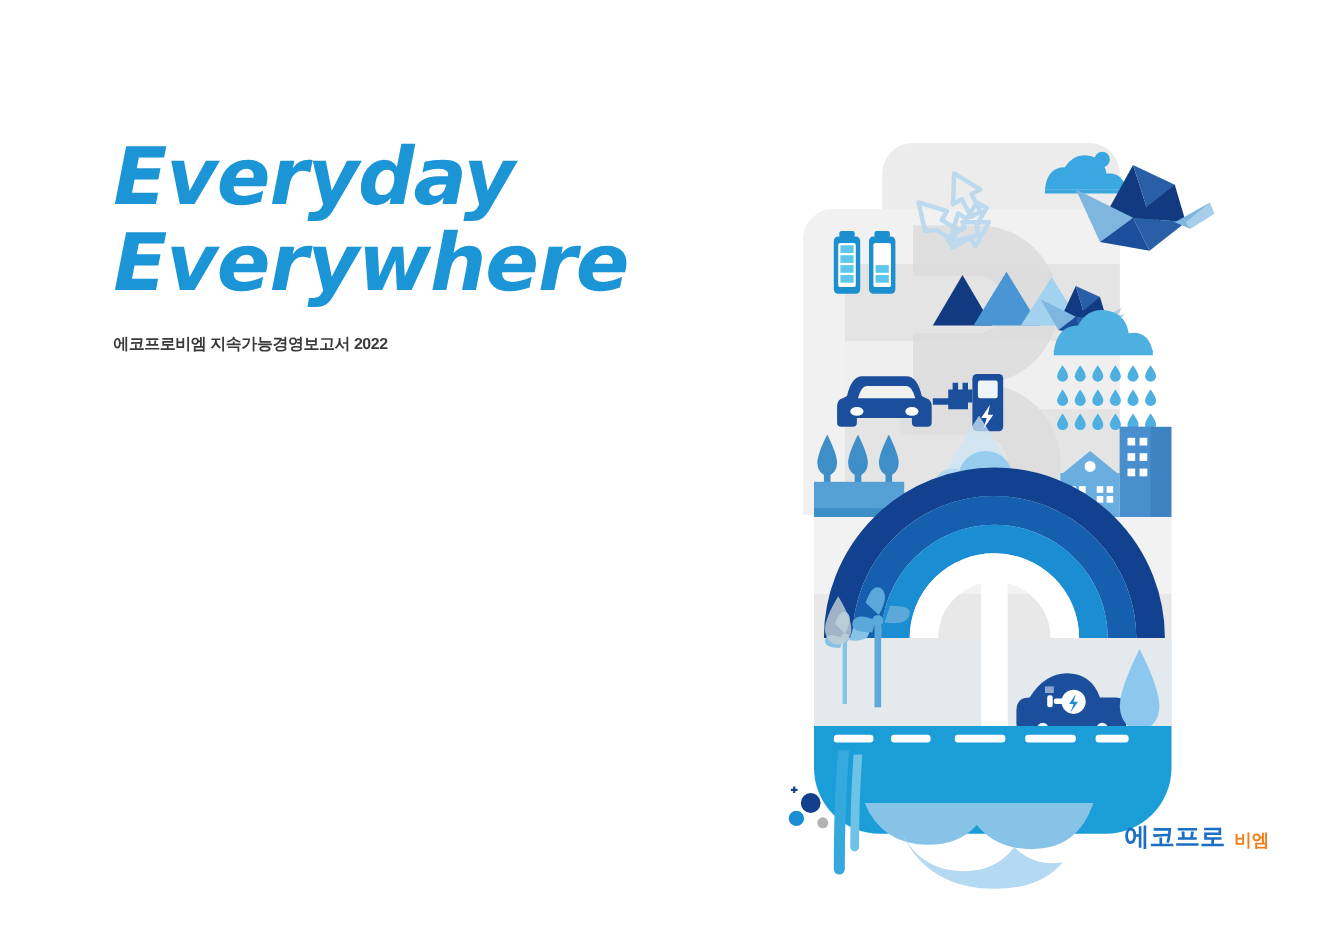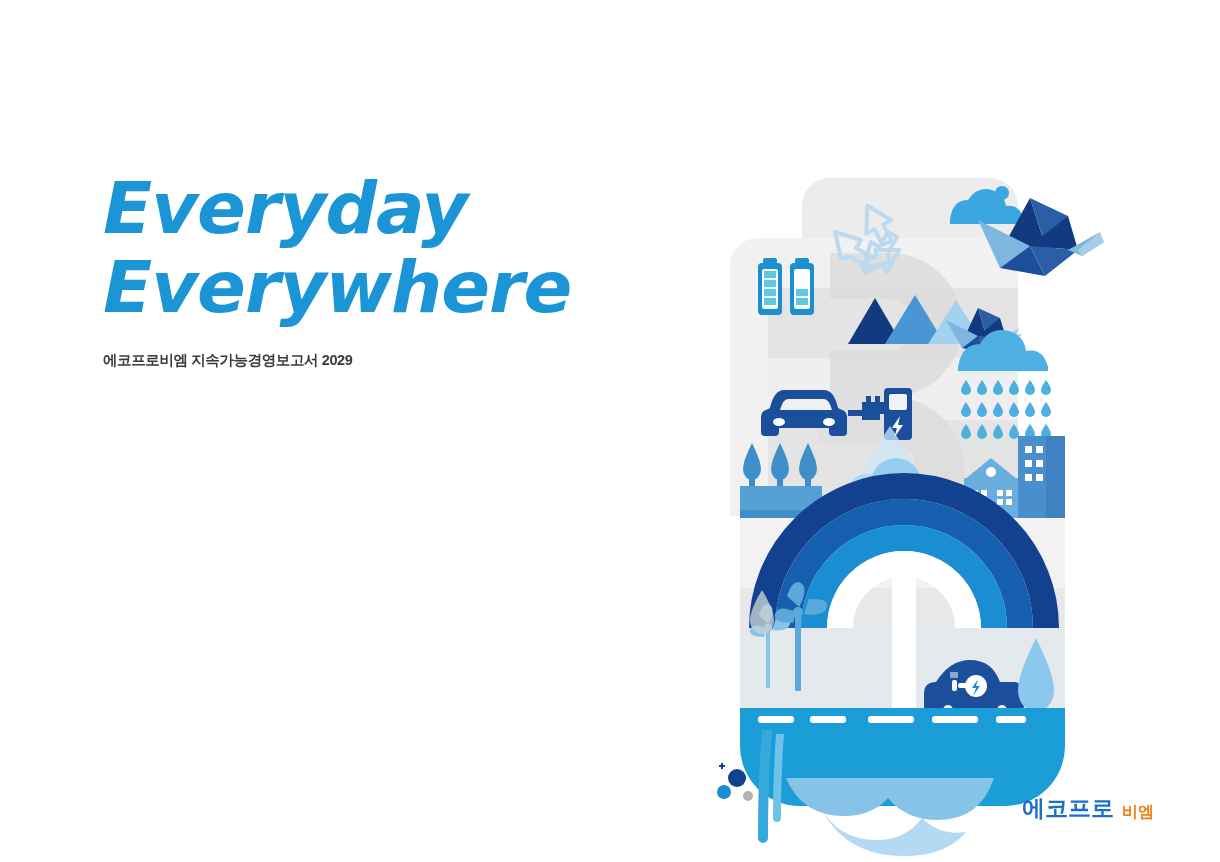--- a/index.html
+++ b/index.html
@@ -1,18 +1,18 @@
 <!DOCTYPE html>
 <html><head>
 <meta charset="utf-8">
 <style>
   html,body{margin:0;padding:0;background:#ffffff;}
   body{width:1220px;height:862px;overflow:hidden;
        font-family:"Liberation Sans","DejaVu Sans",sans-serif;}
-  .page{position:relative;width:1220px;height:678px;background:#ffffff;margin-top:48px;}
+  .page{position:relative;width:1220px;height:678px;background:#ffffff;}
 
   
   .title-block{position:absolute;left:103px;top:118px;}
   .title-line{
     font-family:"DejaVu Sans","Liberation Sans",sans-serif;
     font-size:72px;font-weight:700;font-style:italic;
     color:#1b95d6;letter-spacing:-1px;line-height:1.18;
     white-space:nowrap;
   }
   .title-line.l2{margin-top:-6px;}
@@ -32,21 +32,21 @@
 </style>
 </head>
 <body>
 
 <div class="page">
 
   <div class="title-block">
     <div class="title-line l1">Everyday</div>
     <div class="title-line l2">Everywhere</div>
   </div>
-  <div class="subtitle">에코프로비엠 지속가능경영보고서 2029</div>
+  <div class="subtitle">에코프로비엠 지속가능경영보고서 2022</div>
 
   <div class="art">
     <svg width="420" height="710" viewBox="0 0 420 710" xmlns="http://www.w3.org/2000/svg">
       <defs>
         <clipPath id="cpPanelMid">
           <path d="M40 80 h250 a26 26 0 0 1 26 26 v250 h-276 z"></path>
         </clipPath>
         <clipPath id="cpLower">
           <rect x="40" y="360" width="325" height="190"></rect>
         </clipPath>

